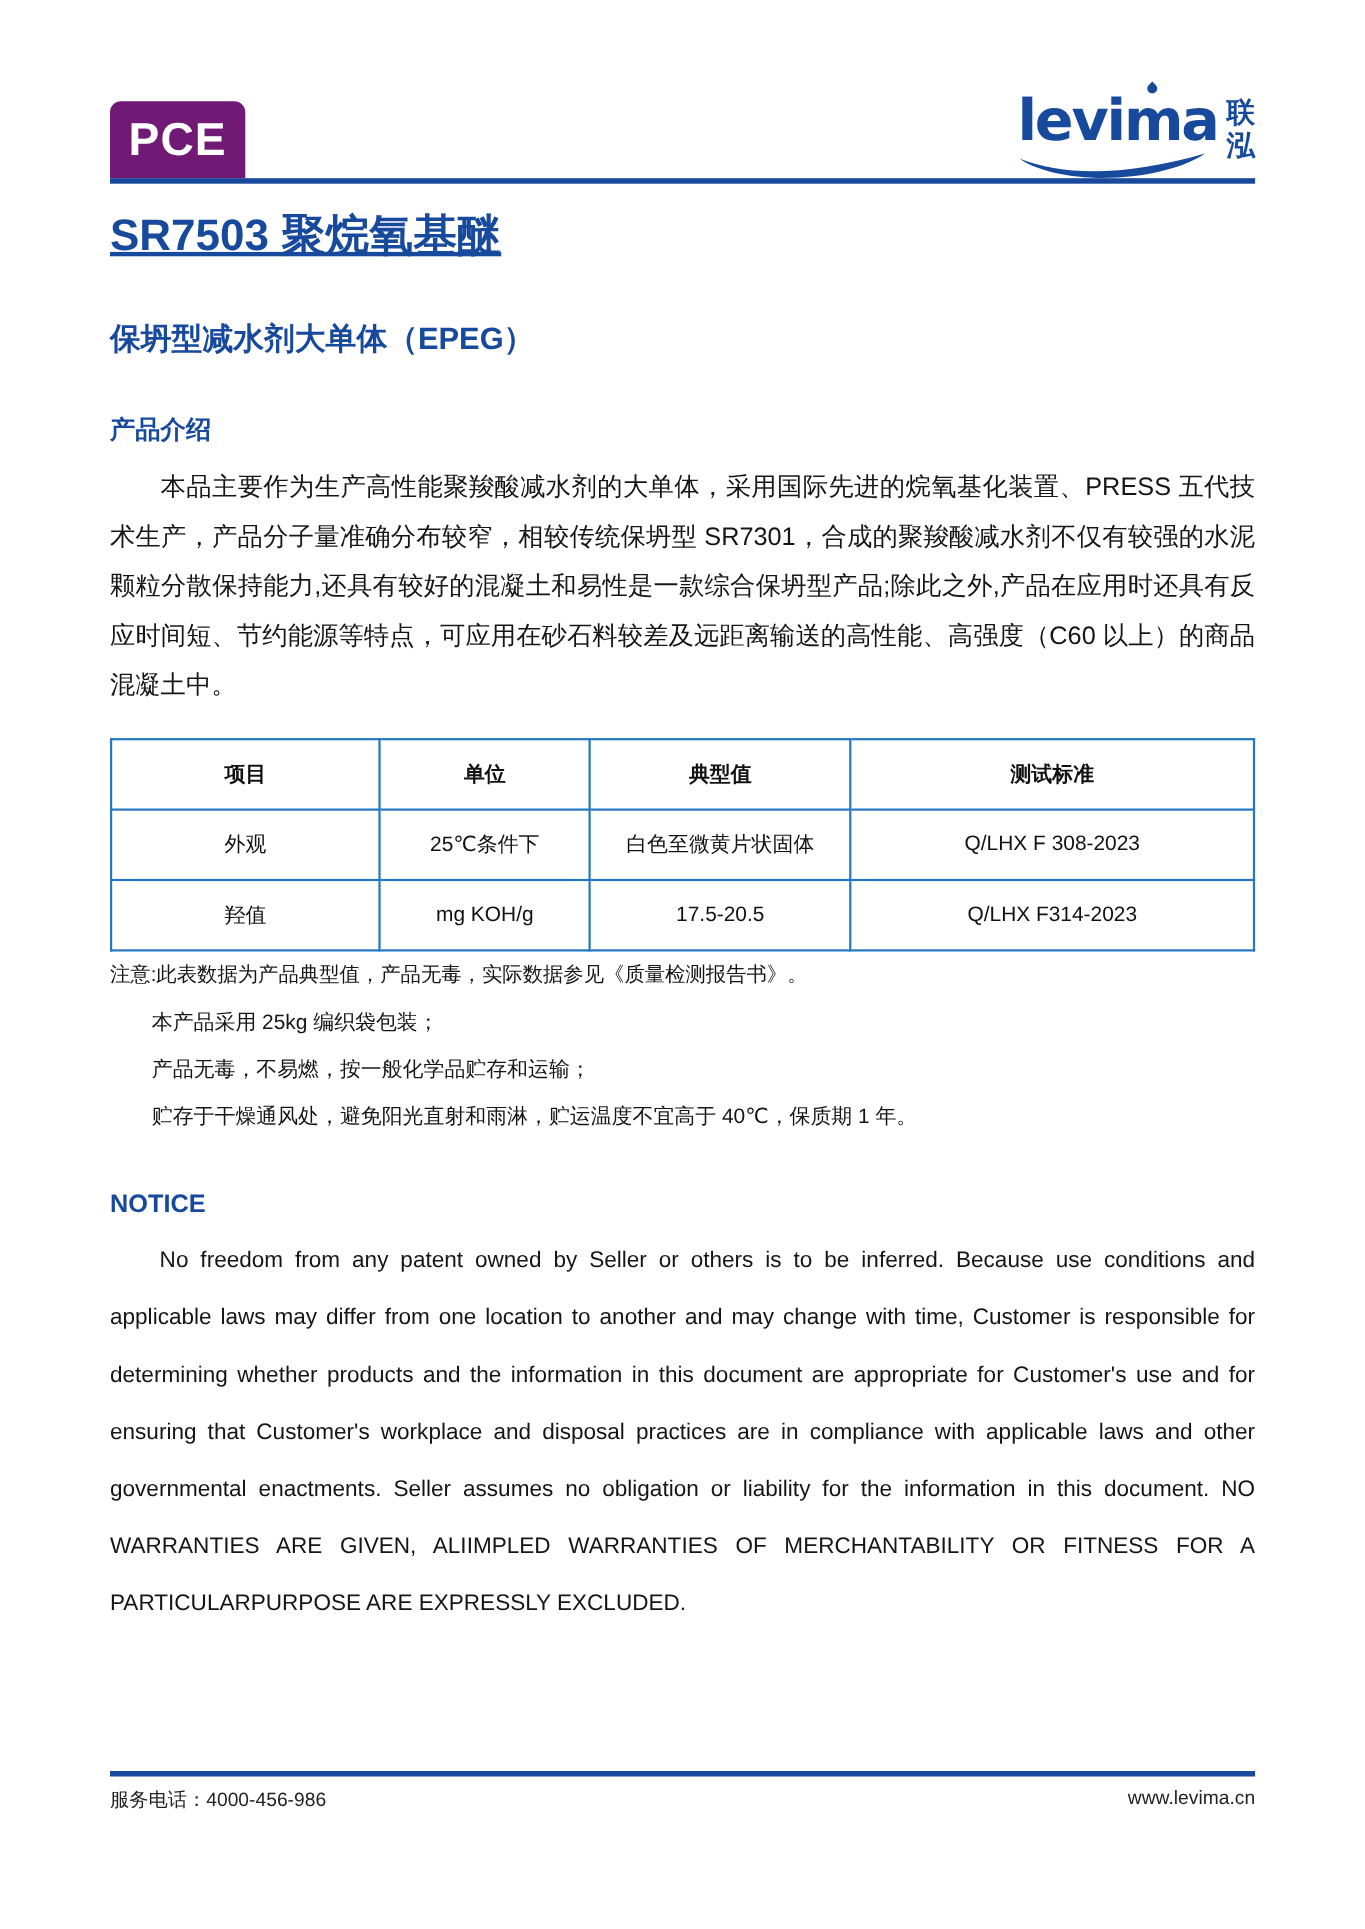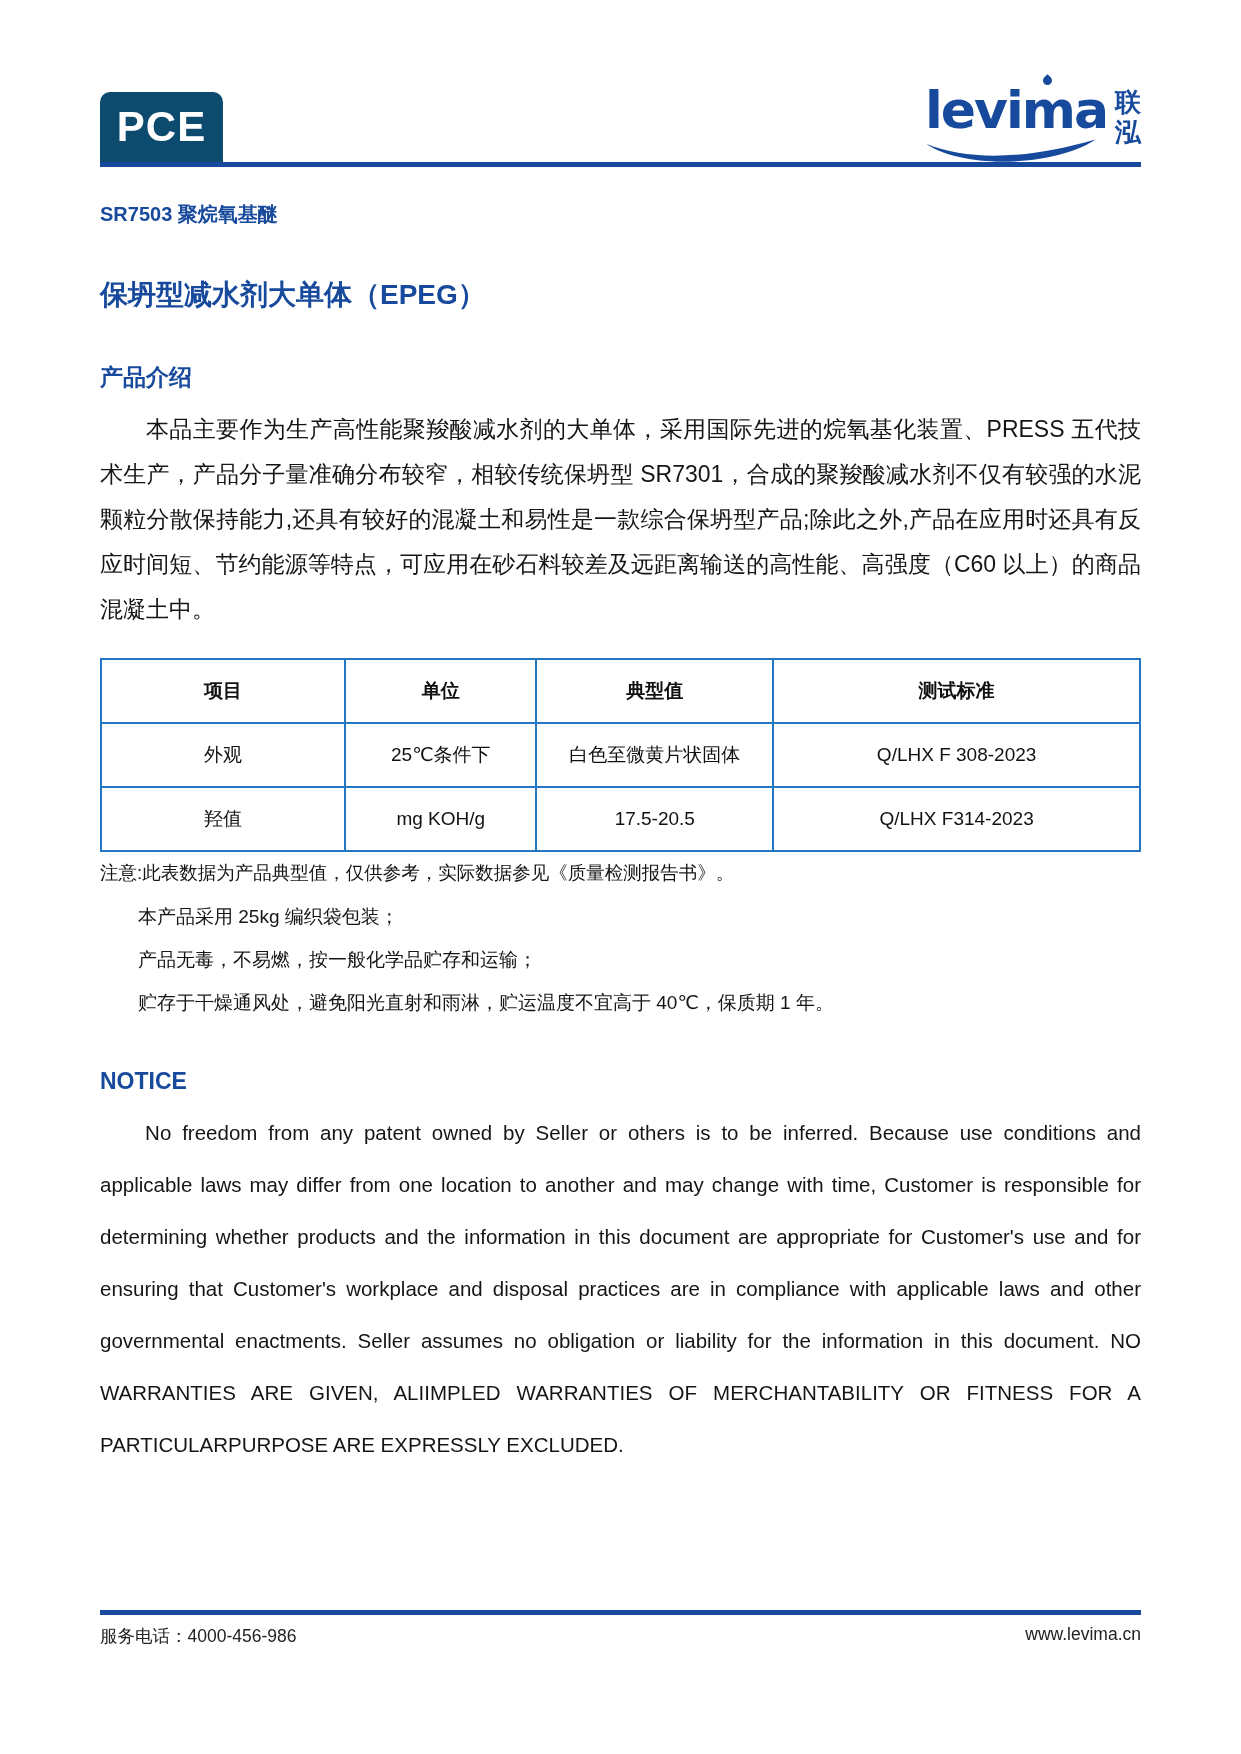--- a/index.html
+++ b/index.html
@@ -14,21 +14,21 @@
   .page {
     position: absolute; inset: 0;
     padding: 92px 100px 0 100px;
   }
 
   
   .header { position: relative; height: 70px; }
   .pce-badge {
     position: absolute; left: 0; top: 0;
     width: 123px; height: 70px;
-    background: #0c4a6e;
+    background: #701a75;
     border-radius: 10px 10px 0 0;
     display: flex; align-items: center; justify-content: center;
     color: #ffffff; font-size: 42px; font-weight: bold; letter-spacing: 1px;
   }
   .header-rule {
     position: absolute; left: 0; right: 0; bottom: -5px;
     height: 5px; background: #17499c;
   }
   .logo { position: absolute; right: 0; top: -8px; display: flex; align-items: flex-start; gap: 8px; }
   .logo-word-wrap { position: relative; }
@@ -42,21 +42,21 @@
     border-radius: 0 50% 50% 50%;
     transform: rotate(45deg);
   }
   .logo-wave { display: block; margin-top: 2px; width: 172px; height: 26px; }
   .logo-cjk {
     color: #17499c; font-weight: bold; font-size: 26px; line-height: 1.15;
     display: flex; flex-direction: column; margin-top: 4px;
   }
 
   
-  .doc-title   { margin-top: 39px; color: #17499c; font-size: 20px; font-weight: bold; }
+  .doc-title   { margin-top: 24px; color: #17499c; font-size: 40px; font-weight: bold; text-decoration: underline; }
   .doc-subtitle{ margin-top: 48px; color: #17499c; font-size: 28px; font-weight: bold; }
 
   .section-heading { color: #17499c; font-size: 23px; font-weight: bold; }
   .sh-intro   { margin-top: 48px; }
   .sh-perf    { margin-top: 40px; }
   .sh-pack    { margin-top: 40px; }
   .sh-notice  { margin-top: 44px; }
 
   
   .cn-para {
@@ -169,21 +169,21 @@
         <td>Q/LHX F 308-2023</td>
       </tr>
       <tr>
         <td>羟值</td>
         <td>mg KOH/g</td>
         <td>17.5-20.5</td>
         <td>Q/LHX F314-2023</td>
       </tr>
     </tbody>
   </table>
-  <p class="table-note">注意:此表数据为产品典型值，仅供参考，实际数据参见《质量检测报告书》。</p>
+  <p class="table-note">注意:此表数据为产品典型值，产品无毒，实际数据参见《质量检测报告书》。</p>
 
   <div class="pack-lines">
     <p class="pack-line">本产品采用 25kg 编织袋包装；</p>
     <p class="pack-line">产品无毒，不易燃，按一般化学品贮存和运输；</p>
     <p class="pack-line">贮存于干燥通风处，避免阳光直射和雨淋，贮运温度不宜高于 40℃，保质期 1 年。</p>
   </div>
 
   <h3 class="section-heading sh-notice">NOTICE</h3>
   <p class="en-para">No freedom from any patent owned by Seller or others is to be inferred. Because use conditions and applicable laws may differ from one location to another and may change with time, Customer is responsible for determining whether products and the information in this document are appropriate for Customer's use and for ensuring that Customer's workplace and disposal practices are in compliance with applicable laws and other governmental enactments. Seller assumes no obligation or liability for the information in this document. NO WARRANTIES ARE GIVEN, ALIIMPLED WARRANTIES OF MERCHANTABILITY OR FITNESS FOR A PARTICULARPURPOSE ARE EXPRESSLY EXCLUDED.</p>
 

